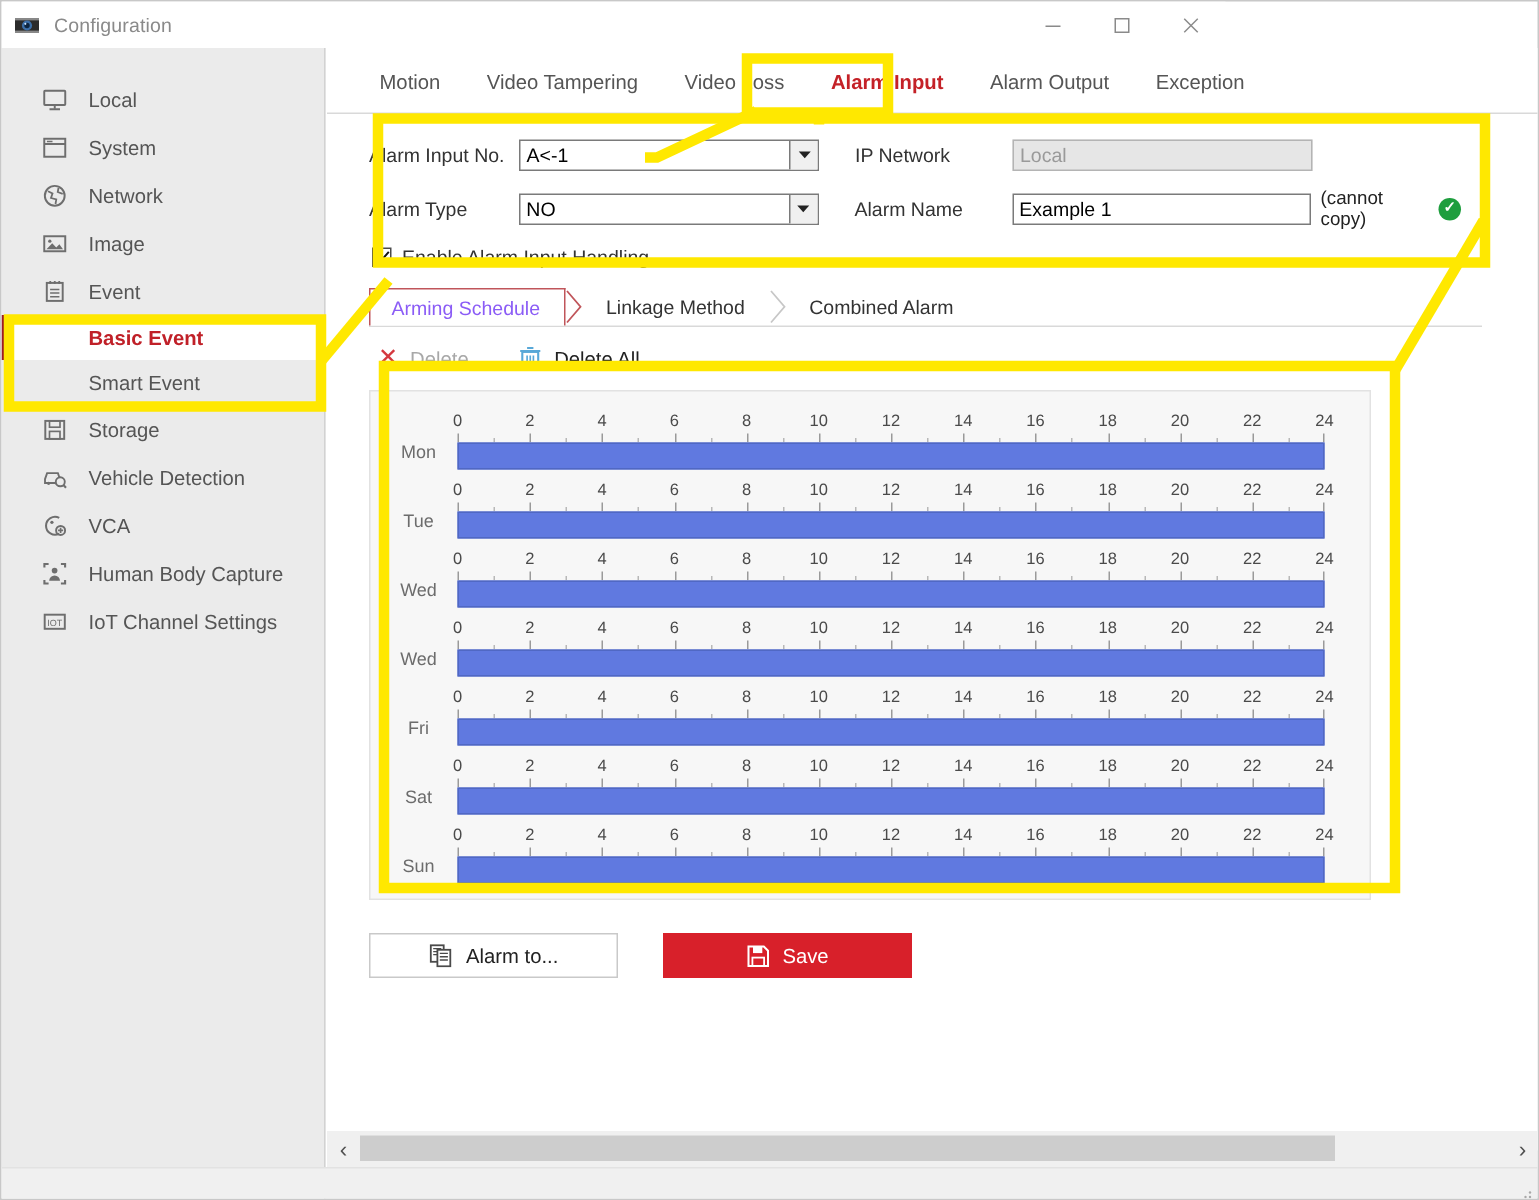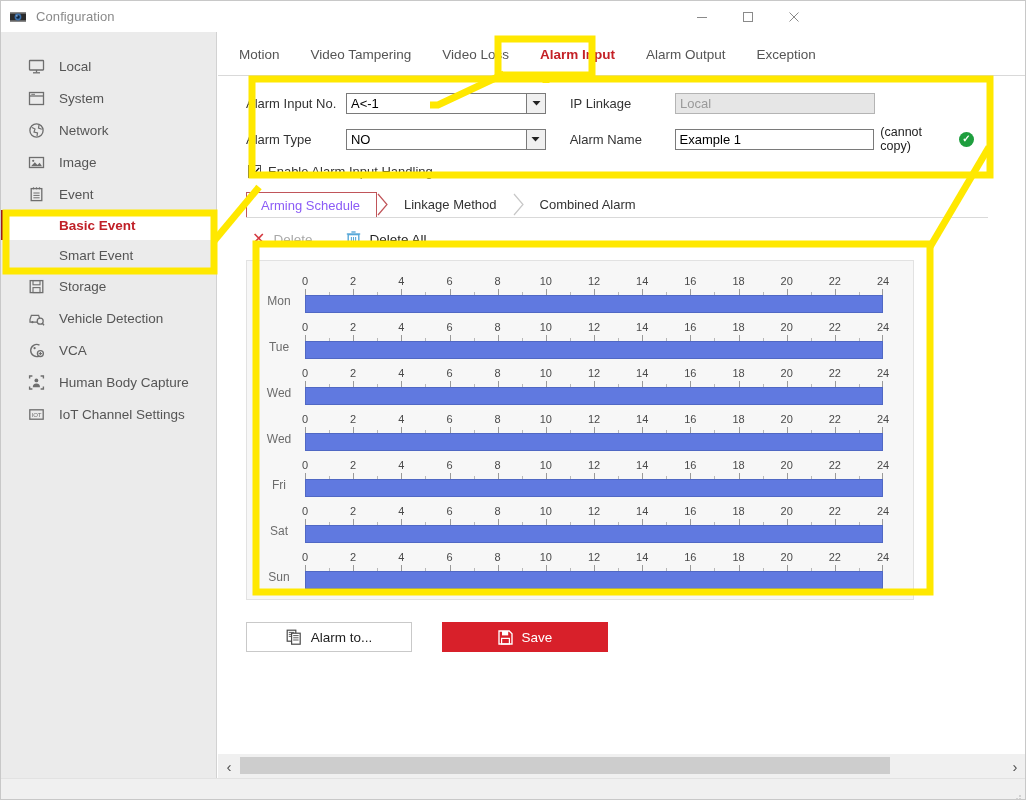--- a/index.html
+++ b/index.html
@@ -76,21 +76,21 @@
   
   .content {
     position: absolute; left: 217px; top: 31px;
     width: 808px; height: 735px;
     background: #ffffff;
   }
 
   
   .tabs {
     height: 42px; display: flex; align-items: center;
-    padding-left: 21px; border-bottom: 1px solid #d9d9d9;
+    padding-left: 35px; border-bottom: 1px solid #d9d9d9;
     margin-top: 2px;
     text-align: right;
   }
   .tab {
     font-size: 13.5px; color: #555; margin-right: 31px;
     white-space: nowrap;
   }
   .tab.active { color: #c42127; font-weight: bold; }
 
   
@@ -427,21 +427,21 @@
       <div class="form-row">
         <span class="lbl c1">Alarm Input No.</span>
         <div class="sel">
           <span>A&lt;-1</span>
           <span class="arrow">
             <svg width="9" height="6" viewBox="0 0 9 6">
                 <polygon points="0.5,1 8.5,1 4.5,5.5" fill="#222"></polygon>
               </svg>
           </span>
         </div>
-        <span class="lbl c2" style="margin-left:24px">IP Linkage</span>
+        <span class="lbl c2" style="margin-left:24px">IP Network</span>
         <div class="txt readonly">
           <span>Local</span>
         </div>
       </div>
 
       <div class="form-row">
         <span class="lbl c1">Alarm Type</span>
         <div class="sel">
           <span>NO</span>
           <span class="arrow">

